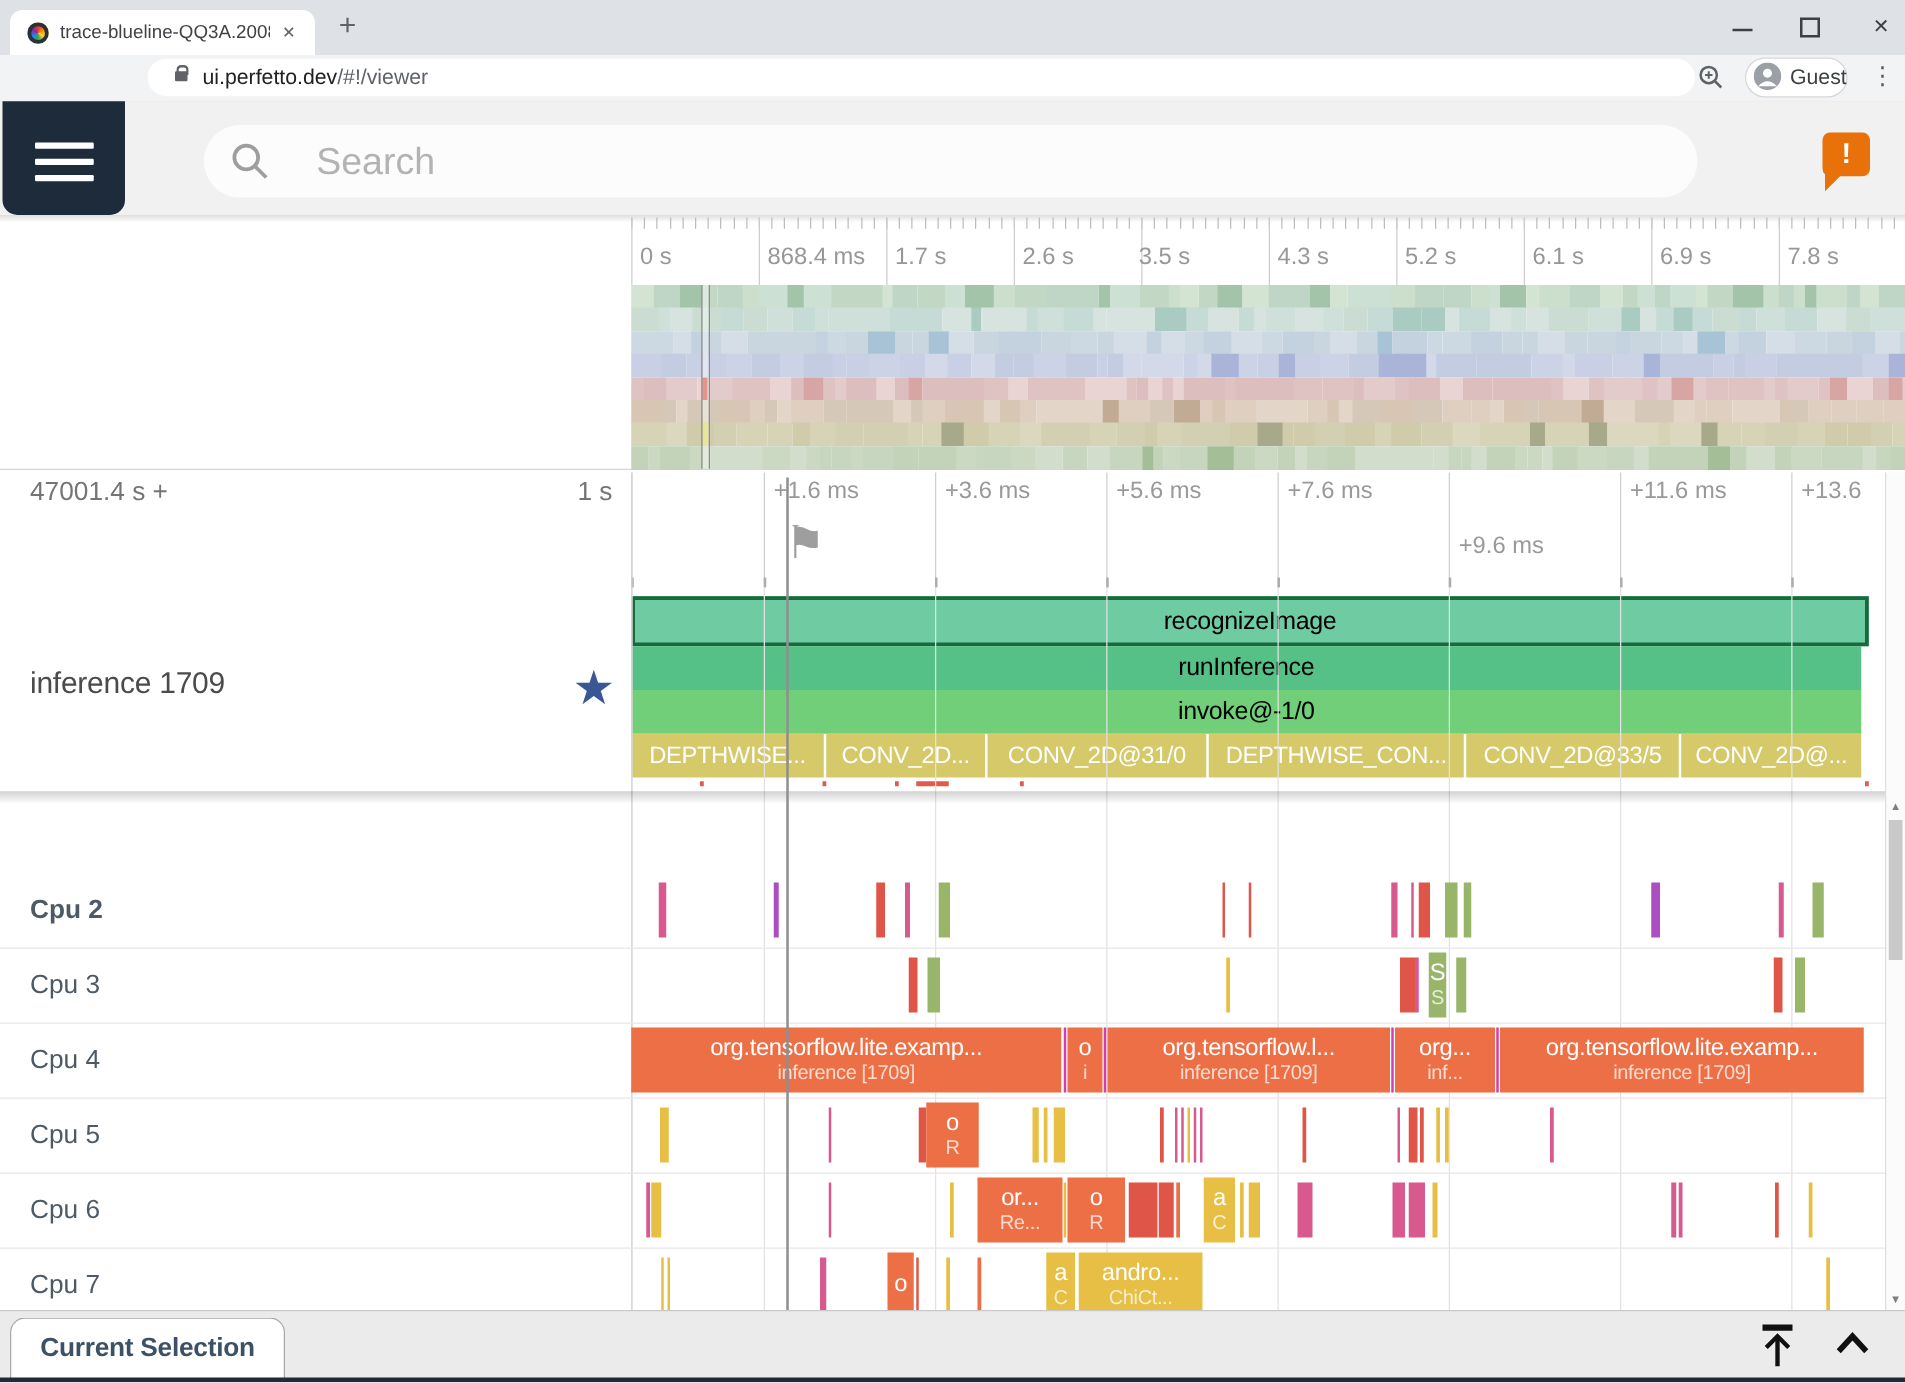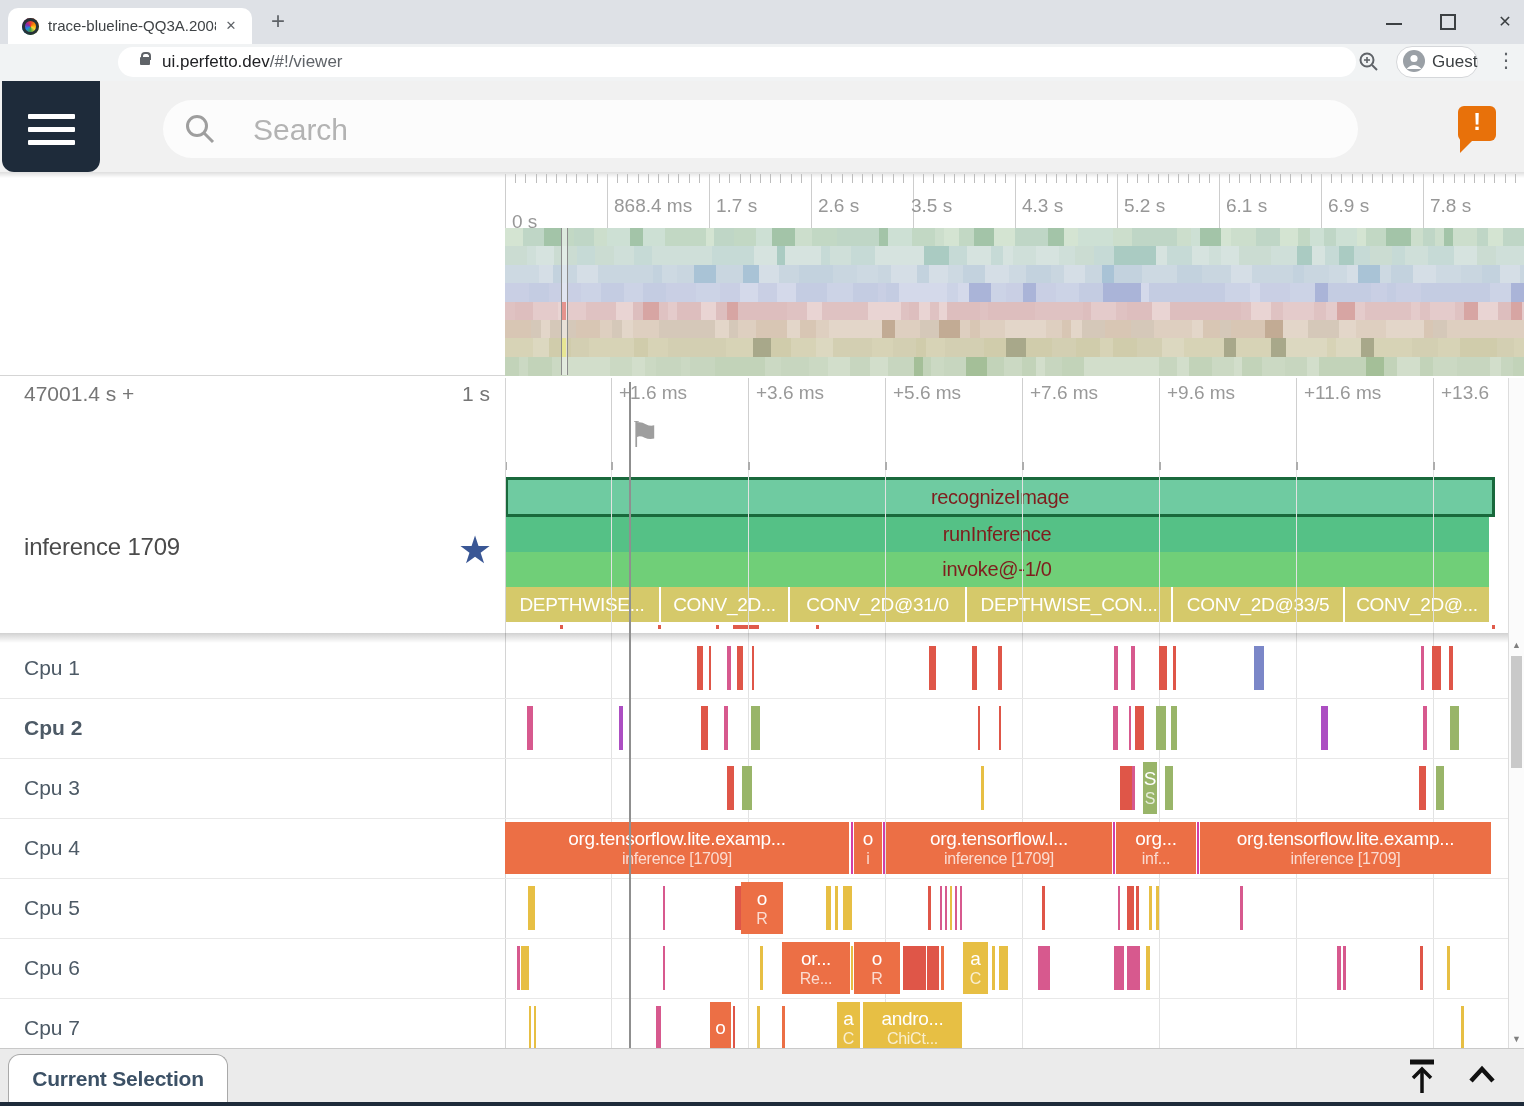--- a/index.html
+++ b/index.html
@@ -69,21 +69,21 @@
   #time-offset{left:24px;top:4px;font-size:21px;color:#757575;}
   #time-unit{left:390px;top:4px;width:100px;text-align:right;font-size:21px;color:#757575;}
   .tline{position:absolute;top:0;width:1px;height:92px;background:#cfcfcf;}
   .tstub{position:absolute;top:84px;width:2px;height:8px;background:#adadad;}
   .tlabel{position:absolute;top:4px;font-size:19px;color:#999;white-space:nowrap;}
   #flag{left:628px;top:36px;font-size:36px;color:#9e9e9e;font-family:"DejaVu Sans",sans-serif;z-index:6;}
 
   
   #pinned-name{left:24px;top:533px;font-size:24px;color:#4b4b4b;letter-spacing:-.2px;}
   #pin-star{left:458px;top:528px;font-size:38px;color:#3a5795;font-family:"DejaVu Sans",sans-serif;}
-  .prow{left:505px;width:984px;color:#7f1d1d;text-align:center;letter-spacing:-.3px;overflow:hidden;}
+  .prow{left:505px;width:984px;color:#000000;text-align:center;letter-spacing:-.3px;overflow:hidden;}
   #row-recognize{top:477px;height:34px;line-height:34px;background:#6fcba1;border:3px solid #19693c;font-size:20px;}
   #row-runinf{top:517px;height:35px;line-height:35px;background:#55c186;font-size:20px;}
   #row-invoke{top:552px;height:35px;line-height:35px;background:#70cf78;font-size:20px;}
   #ops-row{left:505px;top:587px;width:984px;height:35px;}
   .op{position:absolute;top:0;height:35px;line-height:35px;text-align:center;color:#fff;font-size:19px;
     letter-spacing:-.3px;overflow:hidden;white-space:nowrap;}
   #events-strip{left:505px;top:622px;width:1003px;height:10px;}
   .evmark{position:absolute;top:3px;height:4px;background:#e05b4b;}
   #pin-shadow{left:0;top:633px;width:1508px;height:10px;z-index:20;
     background:linear-gradient(rgba(0,0,0,.18),rgba(0,0,0,0));}
@@ -271,21 +271,21 @@
       <div class="mtick" style="left: 1433.2px;"></div>
       <div class="mtick" style="left: 1443.4px;"></div>
       <div class="mtick" style="left: 1453.6px;"></div>
       <div class="mtick" style="left: 1463.8px;"></div>
       <div class="mtick" style="left: 1474px;"></div>
       <div class="mtick" style="left: 1484.2px;"></div>
       <div class="mtick" style="left: 1494.4px;"></div>
       <div class="mtick" style="left: 1504.6px;"></div>
       <div class="mtick" style="left: 1514.8px;"></div>
       <div class="mline" style="left: 505px;"></div>
-      <div class="rlabel" style="left: 512px; margin-top: 16px;">0 s</div>
+      <div class="rlabel" style="left: 512px;">0 s</div>
       <div class="mline" style="left: 607px;"></div>
       <div class="rlabel" style="left: 614px;">868.4 ms</div>
       <div class="mline" style="left: 709px;"></div>
       <div class="rlabel" style="left: 716px;">1.7 s</div>
       <div class="mline" style="left: 811px;"></div>
       <div class="rlabel" style="left: 818px;">2.6 s</div>
       <div class="mline" style="left: 913px;"></div>
       <div class="rlabel" style="left: 911px;">3.5 s</div>
       <div class="mline" style="left: 1015px;"></div>
       <div class="rlabel" style="left: 1022px;">4.3 s</div>
@@ -809,21 +809,21 @@
       <div class="tstub" style="left: 748px;"></div>
       <div class="tlabel" style="left: 756px;">+3.6 ms</div>
       <div class="tline" style="left: 885px;"></div>
       <div class="tstub" style="left: 885px;"></div>
       <div class="tlabel" style="left: 893px;">+5.6 ms</div>
       <div class="tline" style="left: 1022px;"></div>
       <div class="tstub" style="left: 1022px;"></div>
       <div class="tlabel" style="left: 1030px;">+7.6 ms</div>
       <div class="tline" style="left: 1159px;"></div>
       <div class="tstub" style="left: 1159px;"></div>
-      <div class="tlabel" style="left: 1167px;">+9.6 ms</div>
+      <div class="tlabel" style="left: 1167px; margin-top: 44px;">+9.6 ms</div>
       <div class="tline" style="left: 1296px;"></div>
       <div class="tstub" style="left: 1296px;"></div>
       <div class="tlabel" style="left: 1304px;">+11.6 ms</div>
       <div class="tline" style="left: 1433px;"></div>
       <div class="tstub" style="left: 1433px;"></div>
       <div class="tlabel" style="left: 1441px;">+13.6</div>
     </div>
 
   <div class="abs" id="pinned-name">inference 1709</div>
   <div class="abs" id="pin-star">★</div>
@@ -853,39 +853,20 @@
       <div class="gline" style="left: 106px;"></div>
       <div class="gline" style="left: 243px;"></div>
       <div class="gline" style="left: 380px;"></div>
       <div class="gline" style="left: 517px;"></div>
       <div class="gline" style="left: 654px;"></div>
       <div class="gline" style="left: 791px;"></div>
       <div class="gline" style="left: 928px;"></div>
     </div>
   <div class="abs" id="panel-line"></div>
   <div class="abs" id="cpu-tracks">
-      <div class="cpurow" style="top: 0px;">
-        <div class="cpulabel">Cpu 1</div>
-        <div class="slice" style="left: 697px; width: 6px; background: rgb(223, 86, 72);"></div>
-        <div class="slice" style="left: 709px; width: 2px; background: rgb(223, 86, 72);"></div>
-        <div class="slice" style="left: 727px; width: 4px; background: rgb(215, 89, 142);"></div>
-        <div class="slice" style="left: 737px; width: 6px; background: rgb(223, 86, 72);"></div>
-        <div class="slice" style="left: 752px; width: 2px; background: rgb(223, 86, 72);"></div>
-        <div class="slice" style="left: 929px; width: 7px; background: rgb(223, 86, 72);"></div>
-        <div class="slice" style="left: 972px; width: 5px; background: rgb(223, 86, 72);"></div>
-        <div class="slice" style="left: 998px; width: 4px; background: rgb(223, 86, 72);"></div>
-        <div class="slice" style="left: 1114px; width: 4px; background: rgb(215, 89, 142);"></div>
-        <div class="slice" style="left: 1131px; width: 4px; background: rgb(215, 89, 142);"></div>
-        <div class="slice" style="left: 1159px; width: 8px; background: rgb(223, 86, 72);"></div>
-        <div class="slice" style="left: 1173px; width: 3px; background: rgb(223, 86, 72);"></div>
-        <div class="slice" style="left: 1254px; width: 10px; background: rgb(123, 135, 200);"></div>
-        <div class="slice" style="left: 1421px; width: 3px; background: rgb(215, 89, 142);"></div>
-        <div class="slice" style="left: 1432px; width: 9px; background: rgb(223, 86, 72);"></div>
-        <div class="slice" style="left: 1449px; width: 4px; background: rgb(223, 86, 72);"></div>
-      </div>
       <div class="cpurow" style="top: 60px; font-weight: bold;">
         <div class="cpulabel">Cpu 2</div>
         <div class="slice" style="left: 527px; width: 6px; background: rgb(215, 89, 142);"></div>
         <div class="slice" style="left: 619px; width: 4px; background: rgb(172, 78, 194);"></div>
         <div class="slice" style="left: 701px; width: 7px; background: rgb(223, 86, 72);"></div>
         <div class="slice" style="left: 724px; width: 4px; background: rgb(215, 89, 142);"></div>
         <div class="slice" style="left: 751px; width: 9px; background: rgb(153, 181, 105);"></div>
         <div class="slice" style="left: 978px; width: 2px; background: rgb(223, 86, 72);"></div>
         <div class="slice" style="left: 999px; width: 2px; background: rgb(223, 86, 72);"></div>
         <div class="slice" style="left: 1113px; width: 5px; background: rgb(215, 89, 142);"></div>

